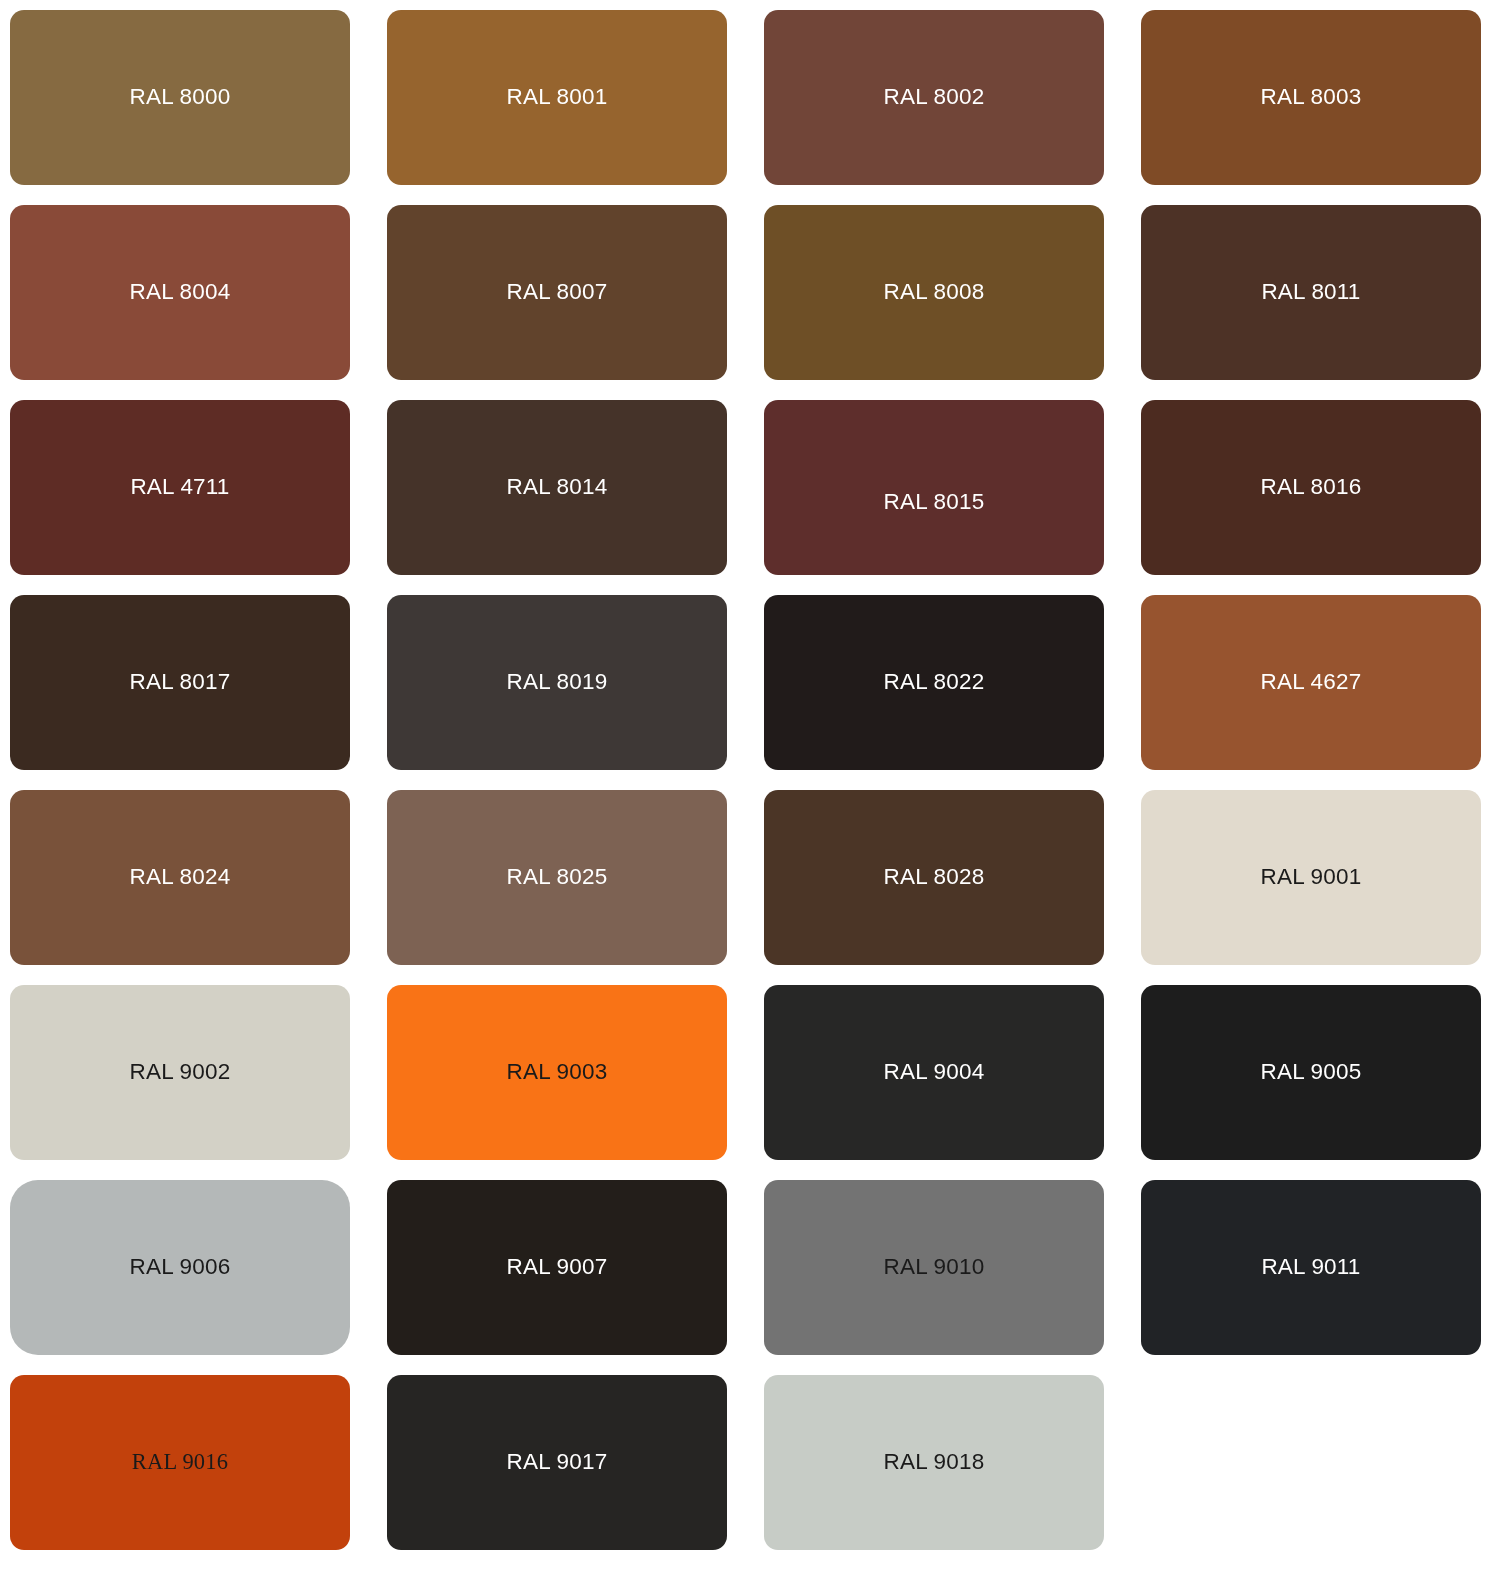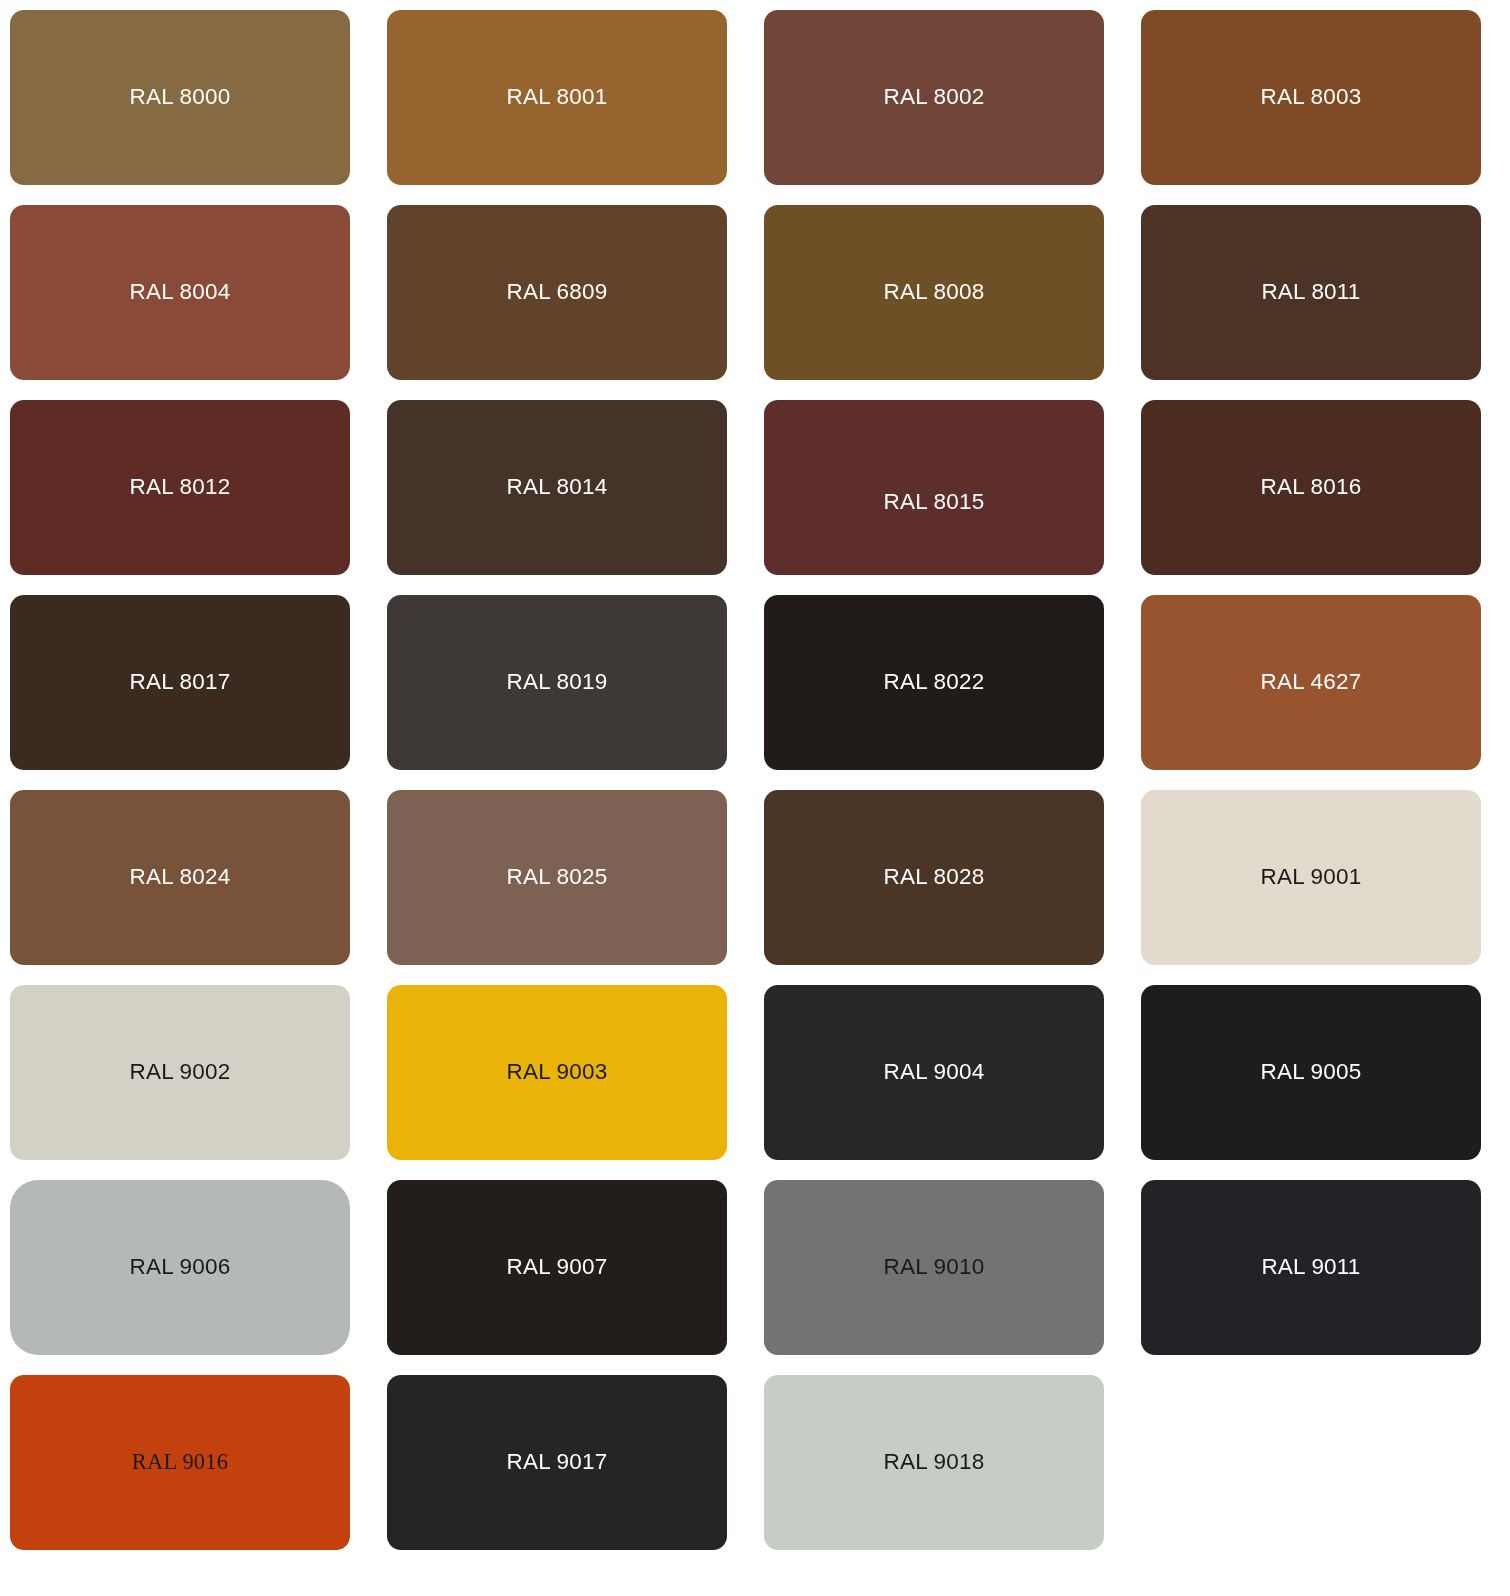--- a/index.html
+++ b/index.html
@@ -62,30 +62,30 @@
     <div class="swatch" style="background: rgb(113, 69, 56);">
       <span class="swatch-label" style="color: rgb(255, 255, 255);">RAL 8002</span>
     </div>
     <div class="swatch" style="background: rgb(127, 75, 38);">
       <span class="swatch-label" style="color: rgb(255, 255, 255);">RAL 8003</span>
     </div>
     <div class="swatch" style="background: rgb(137, 74, 56);">
       <span class="swatch-label" style="color: rgb(255, 255, 255);">RAL 8004</span>
     </div>
     <div class="swatch" style="background: rgb(97, 67, 44);">
-      <span class="swatch-label" style="color: rgb(255, 255, 255);">RAL 6809</span>
+      <span class="swatch-label" style="color: rgb(255, 255, 255);">RAL 8007</span>
     </div>
     <div class="swatch" style="background: rgb(110, 79, 38);">
       <span class="swatch-label" style="color: rgb(255, 255, 255);">RAL 8008</span>
     </div>
     <div class="swatch" style="background: rgb(77, 50, 38);">
       <span class="swatch-label" style="color: rgb(255, 255, 255);">RAL 8011</span>
     </div>
     <div class="swatch" style="background: rgb(94, 44, 37);">
-      <span class="swatch-label" style="color: rgb(255, 255, 255);">RAL 8012</span>
+      <span class="swatch-label" style="color: rgb(255, 255, 255);">RAL 4711</span>
     </div>
     <div class="swatch" style="background: rgb(69, 51, 41);">
       <span class="swatch-label" style="color: rgb(255, 255, 255);">RAL 8014</span>
     </div>
     <div class="swatch" style="background: rgb(94, 46, 44);">
       <span class="swatch-label" style="color: rgb(255, 255, 255); margin-top: 30px;">RAL 8015</span>
     </div>
     <div class="swatch" style="background: rgb(76, 43, 32);">
       <span class="swatch-label" style="color: rgb(255, 255, 255);">RAL 8016</span>
     </div>
@@ -109,21 +109,21 @@
     </div>
     <div class="swatch" style="background: rgb(75, 53, 38);">
       <span class="swatch-label" style="color: rgb(255, 255, 255);">RAL 8028</span>
     </div>
     <div class="swatch" style="background: rgb(225, 218, 205);">
       <span class="swatch-label" style="color: rgb(26, 26, 26);">RAL 9001</span>
     </div>
     <div class="swatch" style="background: rgb(211, 209, 198);">
       <span class="swatch-label" style="color: rgb(26, 26, 26);">RAL 9002</span>
     </div>
-    <div class="swatch" style="background: #eab308;">
+    <div class="swatch" style="background: #f97316;">
       <span class="swatch-label" style="color: rgb(26, 26, 26);">RAL 9003</span>
     </div>
     <div class="swatch" style="background: rgb(39, 39, 38);">
       <span class="swatch-label" style="color: rgb(255, 255, 255);">RAL 9004</span>
     </div>
     <div class="swatch" style="background: rgb(29, 29, 29);">
       <span class="swatch-label" style="color: rgb(255, 255, 255);">RAL 9005</span>
     </div>
     <div class="swatch" style="background: rgb(180, 184, 184); border-radius: 28px;">
       <span class="swatch-label" style="color: rgb(26, 26, 26);">RAL 9006</span>

